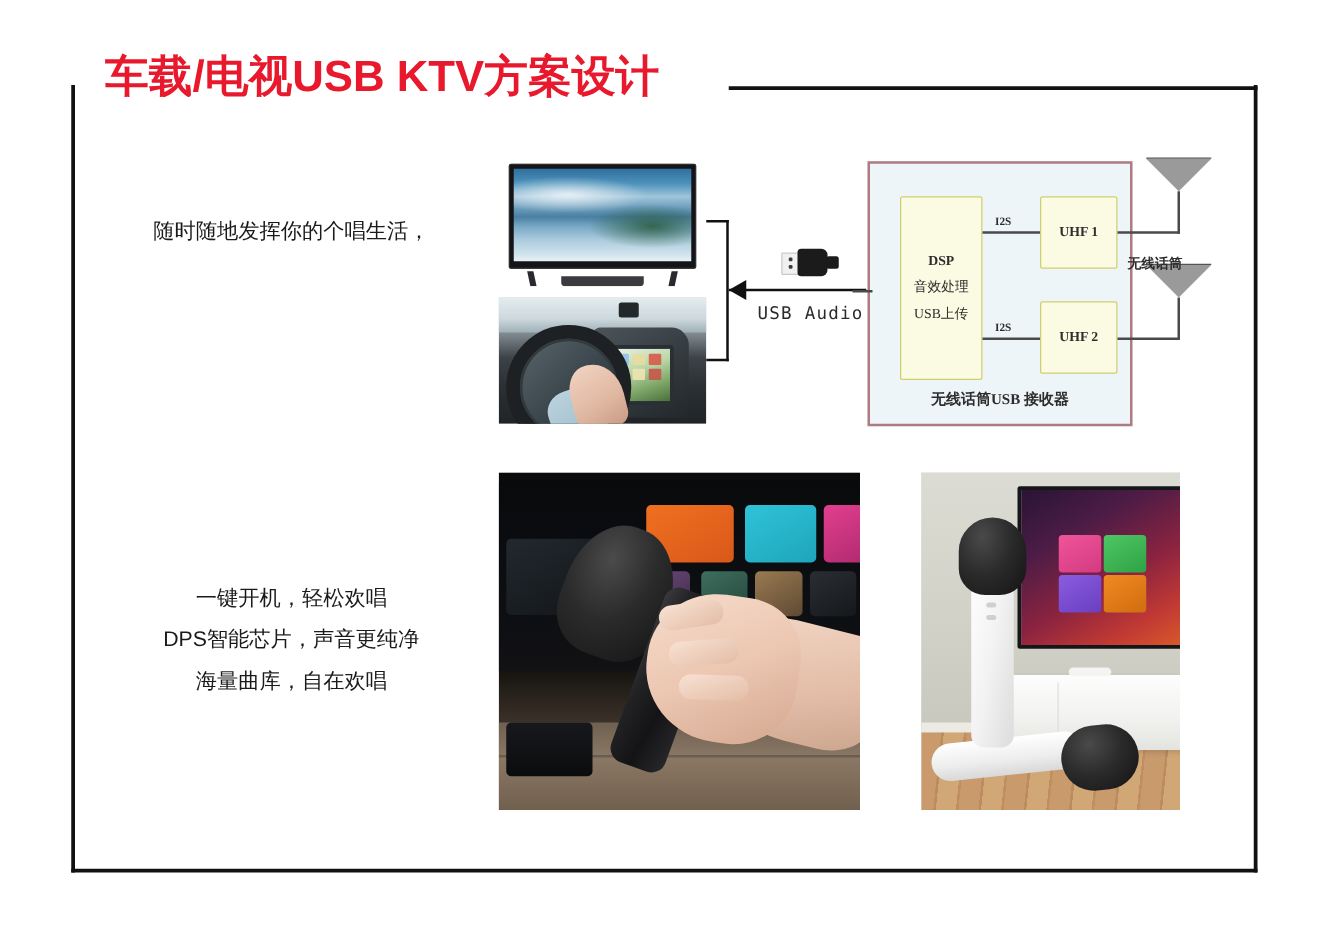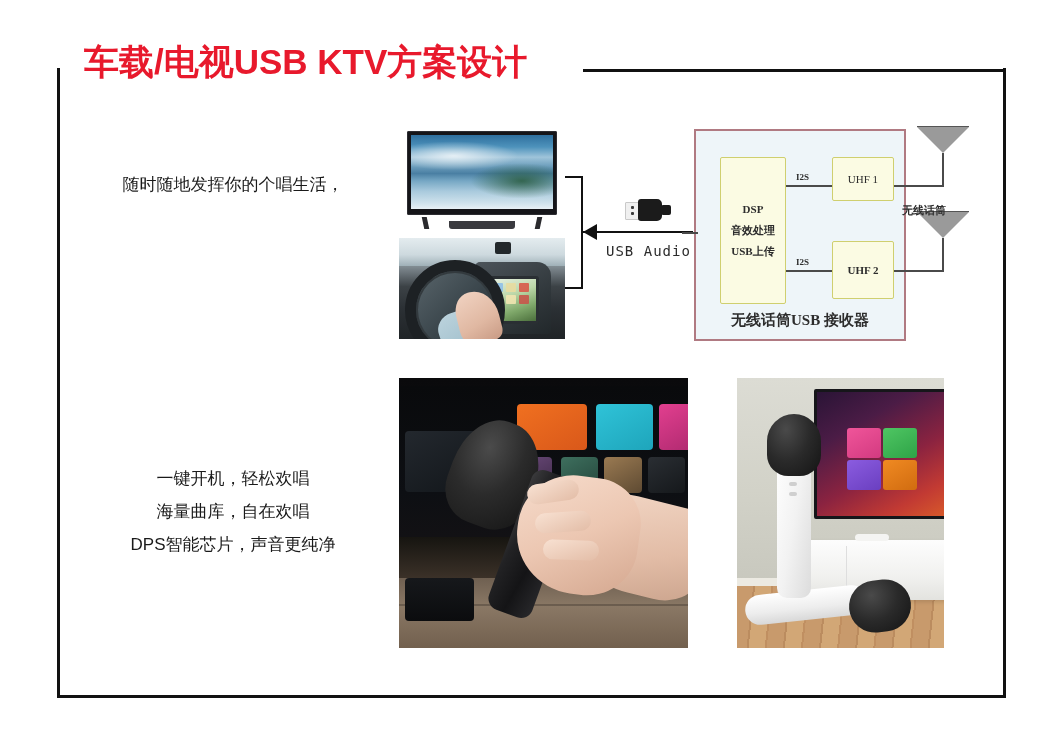--- a/index.html
+++ b/index.html
@@ -296,22 +296,22 @@
     box-sizing: border-box; border-radius: 2px;
     display: flex; flex-direction: column; align-items: center; justify-content: center;
     font-family: "Liberation Serif", "DejaVu Serif", serif;
     color: #2d2d2d;
   }
   #blk-dsp {
     left: 24px; top: 26px; width: 66px; height: 147px;
     font-size: 11px; line-height: 1.9;
   }
   #blk-dsp .l1 { font-weight: bold; font-size: 11px; }
-  #blk-dsp .l2, #blk-dsp .l3 { font-weight: bold; font-size: 11px; }
-  #blk-uhf1 { left: 136px; top: 26px; width: 62px; height: 44px; font-size: 11px; font-weight: normal; }
+  #blk-dsp .l2, #blk-dsp .l3 { font-weight: normal; font-size: 11px; }
+  #blk-uhf1 { left: 136px; top: 26px; width: 62px; height: 58px; font-size: 11px; font-weight: bold; }
   #blk-uhf2 { left: 136px; top: 110px; width: 62px; height: 58px; font-size: 11px; font-weight: bold; }
 
   .dline { position: absolute; background: #4a4a4a; }
   #d-i2s1-line { left: 90px; top: 54px; width: 46px; height: 2px; }
   #d-i2s2-line { left: 90px; top: 139px; width: 46px; height: 2px; }
   .i2s-label {
     position: absolute; font-family: "Liberation Serif","DejaVu Serif",serif;
     font-size: 9px; color: #2d2d2d; font-weight: bold;
   }
   #d-i2s1-label { left: 100px; top: 41px; }
@@ -338,41 +338,41 @@
 
   #wireless-label {
     position: absolute; left: 206px; top: 72px;
     font-family: "Liberation Serif","DejaVu Serif",serif;
     font-size: 11px; font-weight: bold; color: #2d2d2d; white-space: nowrap;
   }
   #diagram-caption {
     position: absolute; left: 0; right: 0; top: 180px;
     text-align: center;
     font-family: "Liberation Serif","DejaVu Serif",serif;
-    font-size: 15px; font-weight: bold; color: #2d2d2d;
+    font-size: 12px; font-weight: bold; color: #2d2d2d;
   }
 </style>
 </head>
 <body>
 
 <div id="page-title">车载/电视USB KTV方案设计</div>
 <div id="title-rule"></div>
 
 <div class="frame-line" id="frame-left"></div>
 <div class="frame-line" id="frame-bottom"></div>
 <div class="frame-line" id="frame-right"></div>
 
 <div class="copy-block" id="copy-top">
   <div>随时随地发挥你的个唱生活，</div>
 </div>
 
 <div class="copy-block" id="copy-bottom">
   <div>一键开机，轻松欢唱</div>
+  <div>DPS智能芯片，声音更纯净</div>
   <div>海量曲库，自在欢唱</div>
-  <div>DPS智能芯片，声音更纯净</div>
 </div>
 
 <div class="photo" id="photo-tv">
   <div class="tv-bezel">
     <div class="tv-screen"></div>
   </div>
   <div class="tv-foot-l"></div>
   <div class="tv-foot-r"></div>
   <div class="tv-mount"></div>
 </div>

